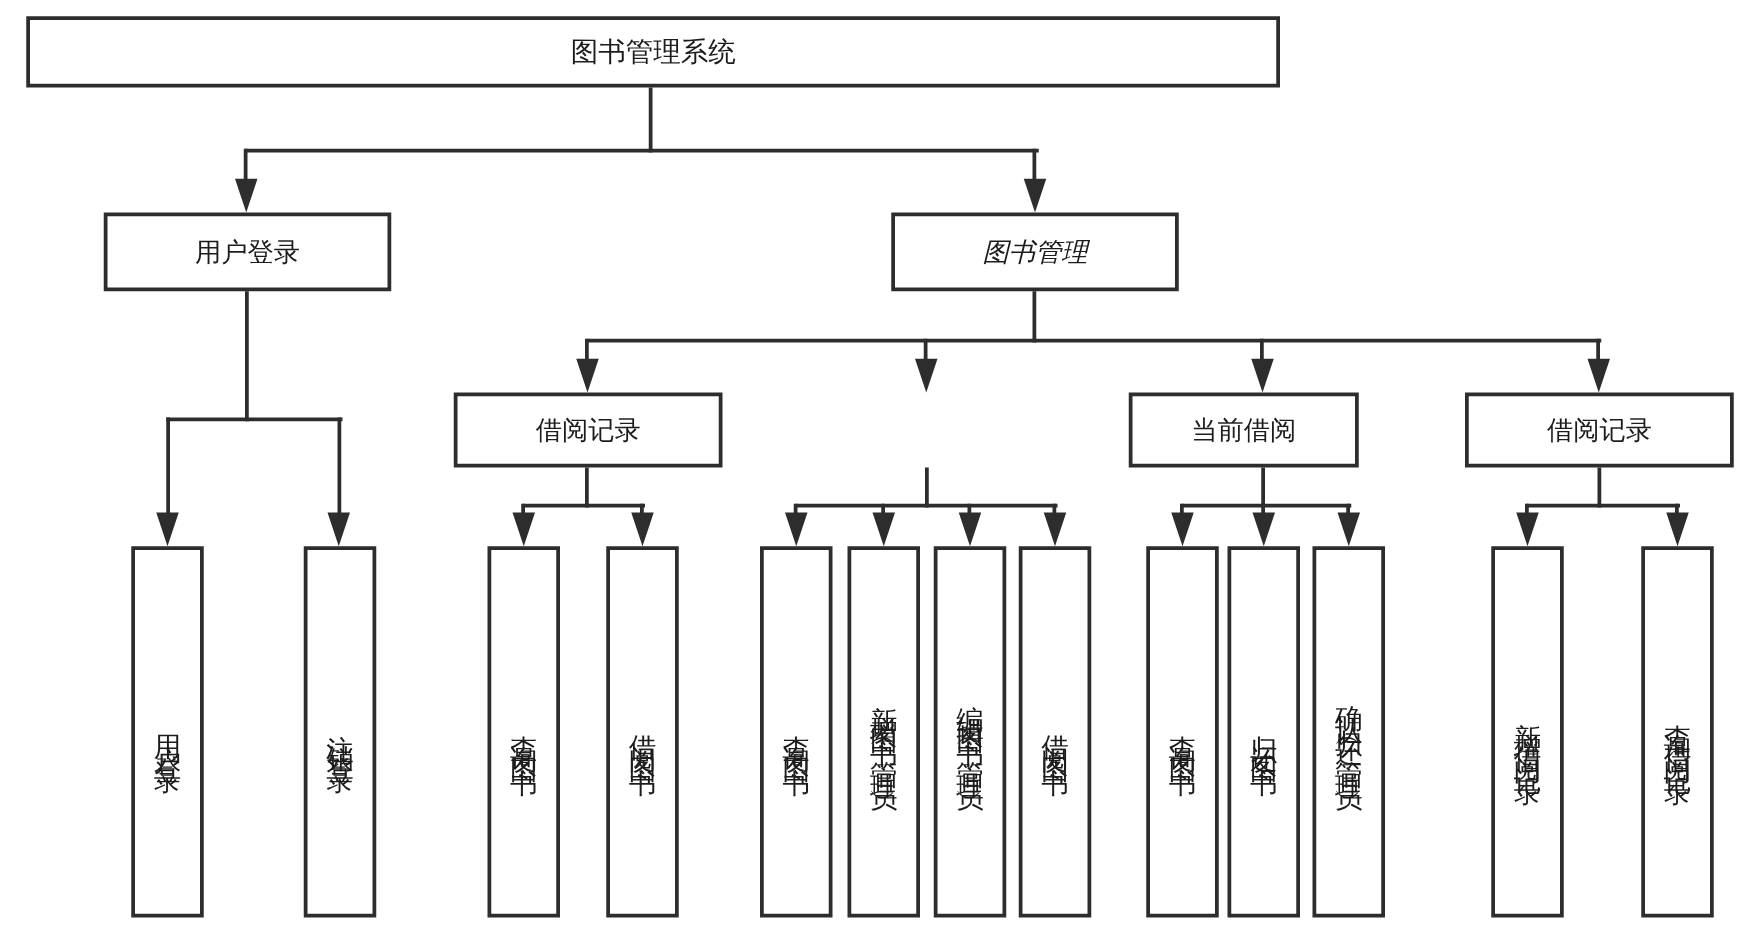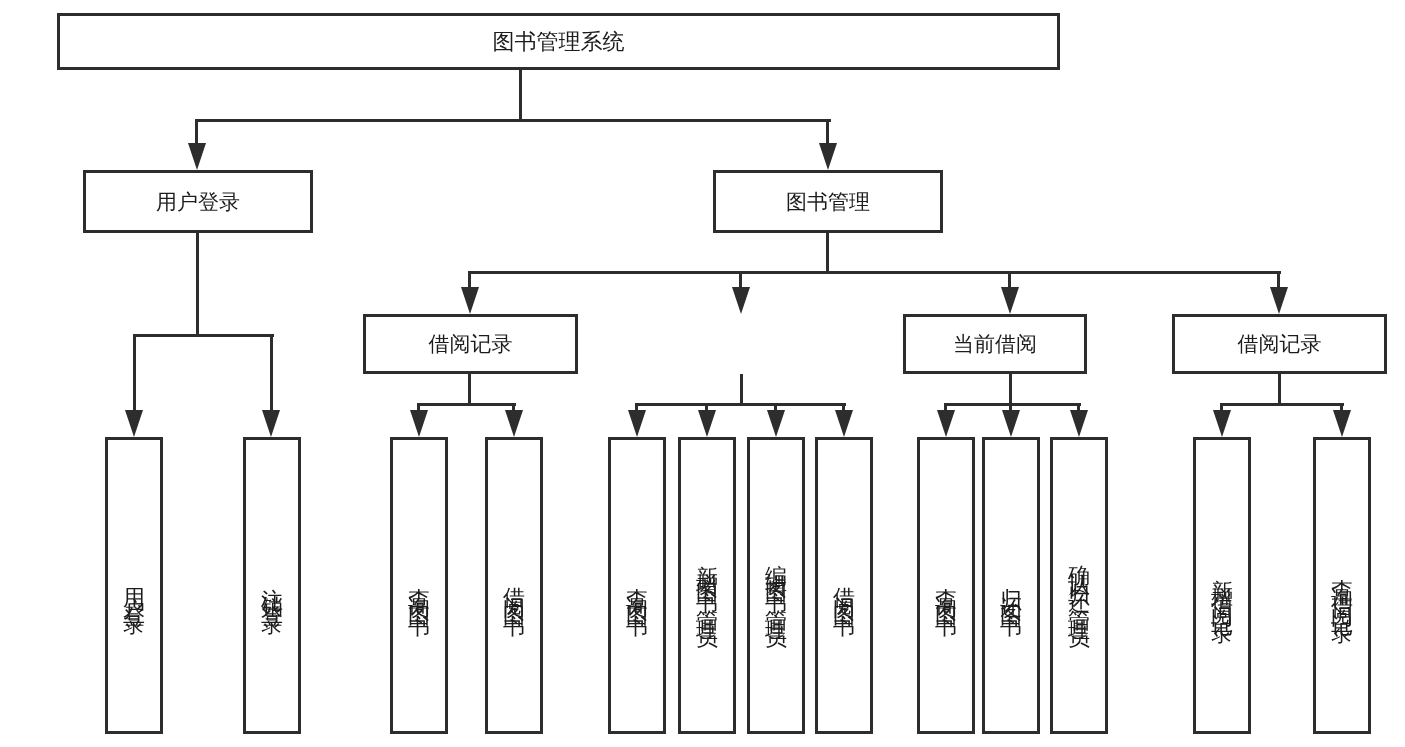--- a/index.html
+++ b/index.html
@@ -5,21 +5,21 @@
   html,body{margin:0;padding:0;background:#ffffff;}
   #stage{
     position:relative;width:1405px;height:747px;background:#ffffff;overflow:hidden;
     font-family:"Liberation Sans","DejaVu Sans",sans-serif;color:#1c1c1c;
   }
   .box{
     position:absolute;background:#ffffff;border:3px solid #2d2d2d;box-sizing:border-box;
     display:flex;align-items:center;justify-content:center;
     font-size:21px;color:#1c1c1c;text-align:center;
   }
-  .root{font-size:22px;margin-left:36px;}
+  .root{font-size:22px;}
   .vbox{
     writing-mode:vertical-rl;text-orientation:mixed;
     font-size:22px;letter-spacing:9px;line-height:1;
     padding-top:4px;
   }
   .line{position:absolute;background:#2d2d2d;}
   .arrow-down{
     position:absolute;width:0;height:0;
     border-left:9px solid transparent;border-right:9px solid transparent;
     border-top:27px solid #2d2d2d;
@@ -38,21 +38,21 @@
   <div class="box root" style="left:21px;top:13px;width:1003px;height:57px;">图书管理系统</div>
 
   <div class="line" style="left:519px;top:70px;width:3px;height:52px;"></div>
   <div class="line" style="left:196px;top:119px;width:635px;height:3px;"></div>
   <div class="line" style="left:195px;top:119px;width:3px;height:26px;"></div>
   <div class="line" style="left:826px;top:119px;width:3px;height:26px;"></div>
   <div class="arrow-down" style="left:188px;top:143px;"></div>
   <div class="arrow-down" style="left:819px;top:143px;"></div>
 
   <div class="box" style="left:83px;top:170px;width:230px;height:63px;">用户登录</div>
-  <div class="box" style="left:713px;top:170px;width:230px;height:63px;">图书管理</div>
+  <div class="box" style="left:713px;top:170px;width:230px;height:63px;font-style:italic;">图书管理</div>
 
   <div class="line" style="left:196px;top:233px;width:3px;height:104px;"></div>
   <div class="line" style="left:133px;top:334px;width:141px;height:3px;"></div>
   <div class="line" style="left:133px;top:334px;width:3px;height:77px;"></div>
   <div class="line" style="left:270px;top:334px;width:3px;height:77px;"></div>
   <div class="arrow-down" style="left:125px;top:410px;"></div>
   <div class="arrow-down" style="left:262px;top:410px;"></div>
 
   <div class="line" style="left:826px;top:233px;width:3px;height:41px;"></div>
   <div class="line" style="left:469px;top:271px;width:812px;height:3px;"></div>

